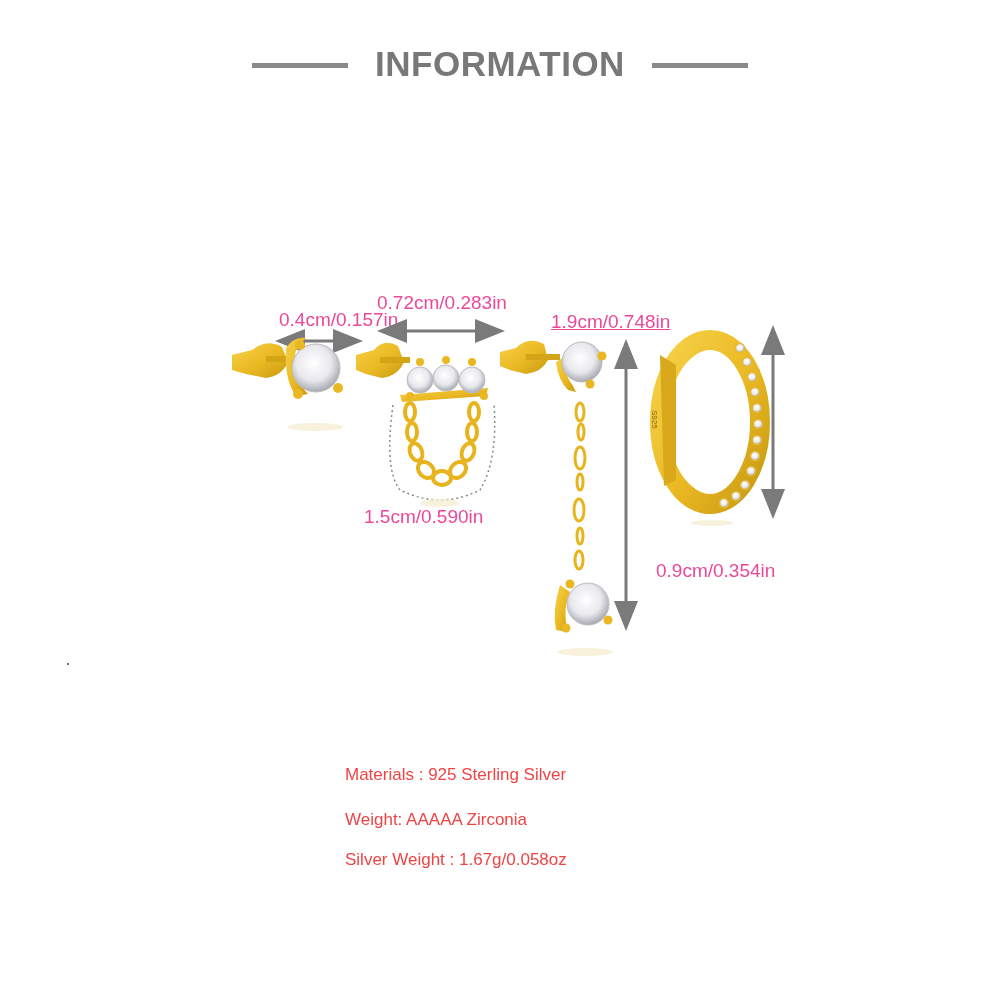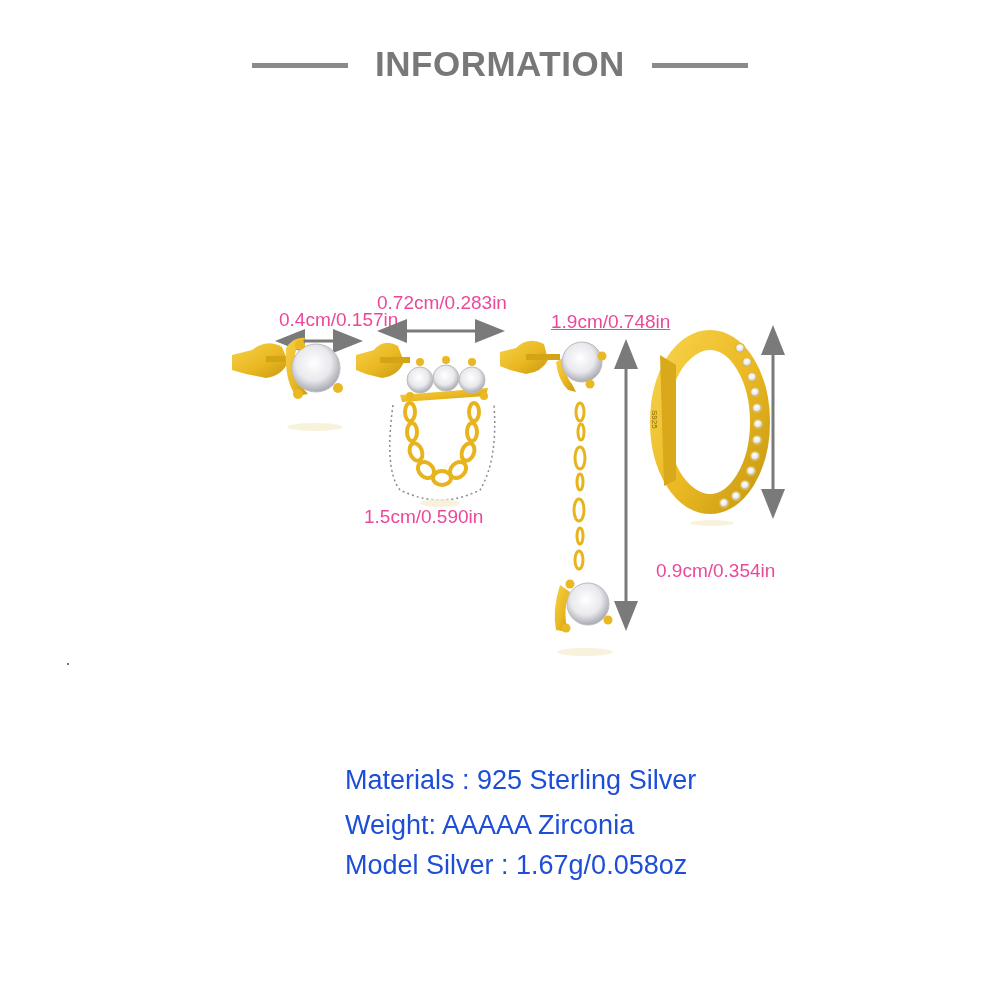--- a/index.html
+++ b/index.html
@@ -2,21 +2,21 @@
 <html><head>
   <meta charset="utf-8">
   <style>
     html, body { margin: 0; padding: 0; background: #ffffff; }
     body { width: 1000px; height: 1000px; position: relative; overflow: hidden;
            font-family: "Liberation Sans", sans-serif; color: #6f6f6f; }
     .title-line { position: absolute; top: 63px; height: 5px; background: #8a8a8a; }
     .title { position: absolute; top: 44px; left: 350px; width: 300px; text-align: center;
              font-size: 35px; font-weight: bold; color: #787878; letter-spacing: 0.5px; }
     .dim { position: absolute; font-size: 19px; color: #ec4899; white-space: nowrap; }
-    .spec { position: absolute; left: 345px; font-size: 27px; color: #1d4ed8; white-space: nowrap; }
+    .spec { position: absolute; left: 345px; font-size: 17px; color: #ef4444; white-space: nowrap; }
     svg.art { position: absolute; left: 0; top: 0; }
   </style>
 </head>
 <body>
 
 <div class="title-line" style="left:252px; width:96px;"></div>
 <div class="title">INFORMATION</div>
 <div class="title-line" style="left:652px; width:96px;"></div>
 
 <div class="dim" style="left:231px; top:309px;margin-left:48px;">0.4cm/0.157in</div>
@@ -133,13 +133,13 @@
         <circle cx="724" cy="503" r="4.5"></circle>
     </g>
     <ellipse cx="712" cy="523" rx="22" ry="3" fill="#f6efd5" opacity="0.8"></ellipse>
   </g>
 
   <circle cx="68" cy="664" r="1" fill="#444"></circle>
 </svg>
 
 <div class="spec" style="top:765px;">Materials : 925 Sterling Silver</div>
 <div class="spec" style="top:810px;">Weight: AAAAA Zirconia</div>
-<div class="spec" style="top:850px;">Model Silver : 1.67g/0.058oz</div>
+<div class="spec" style="top:850px;">Silver Weight : 1.67g/0.058oz</div>
 
 </body></html>

